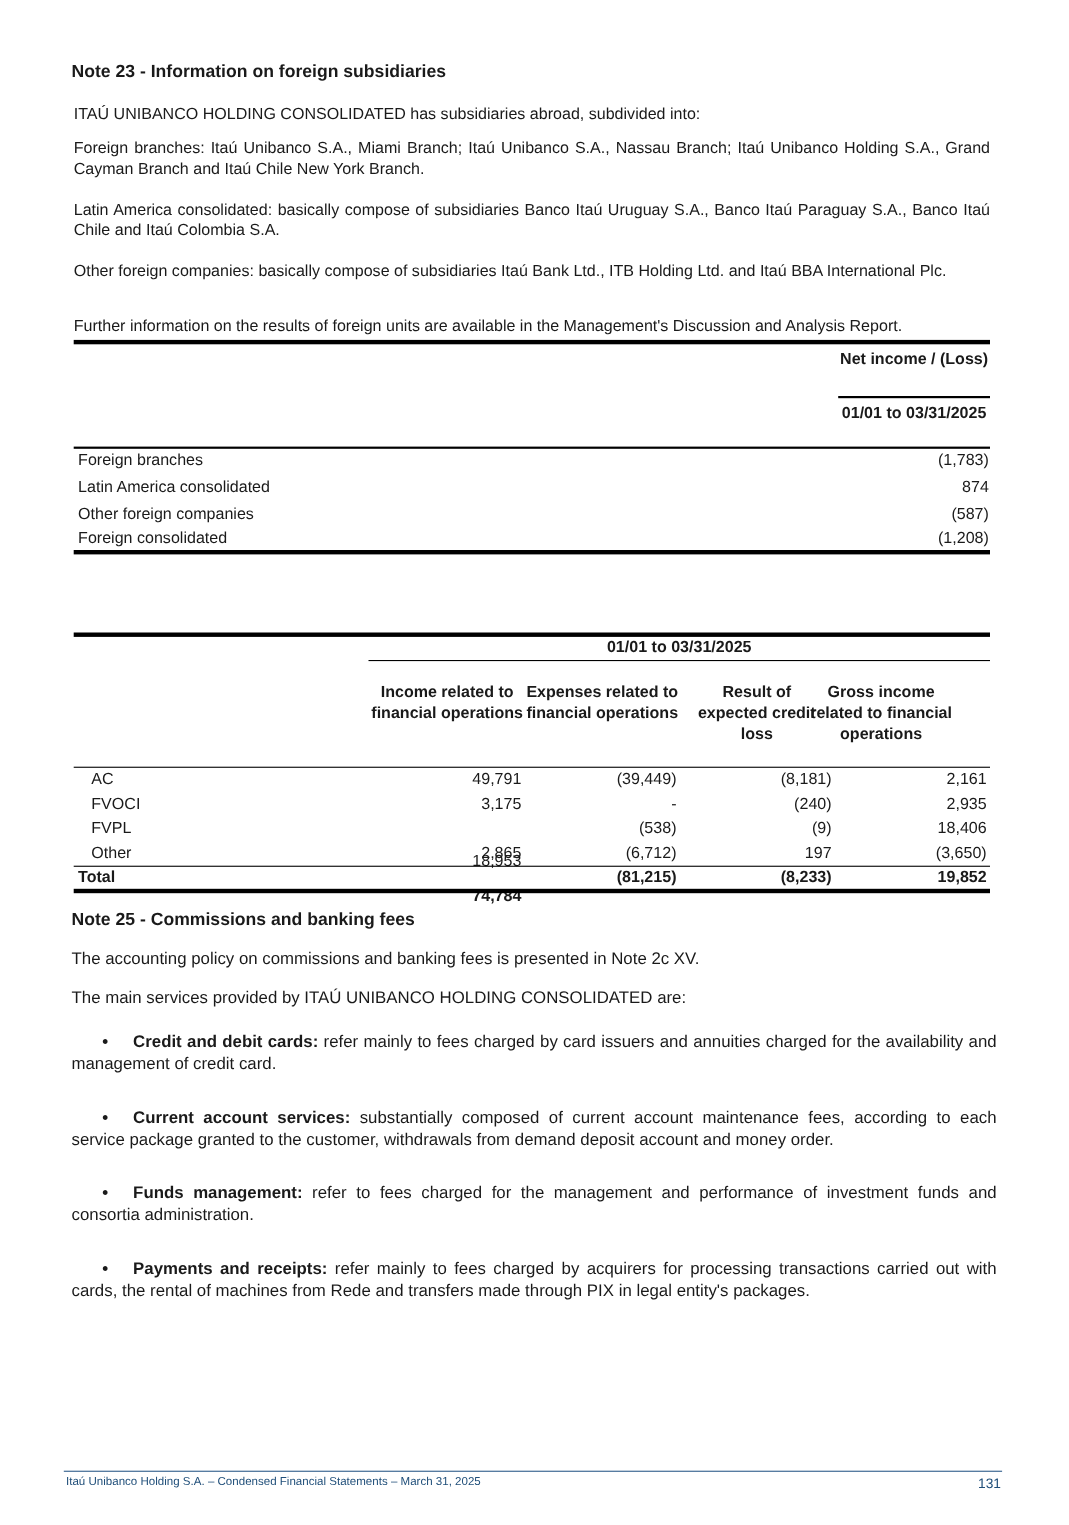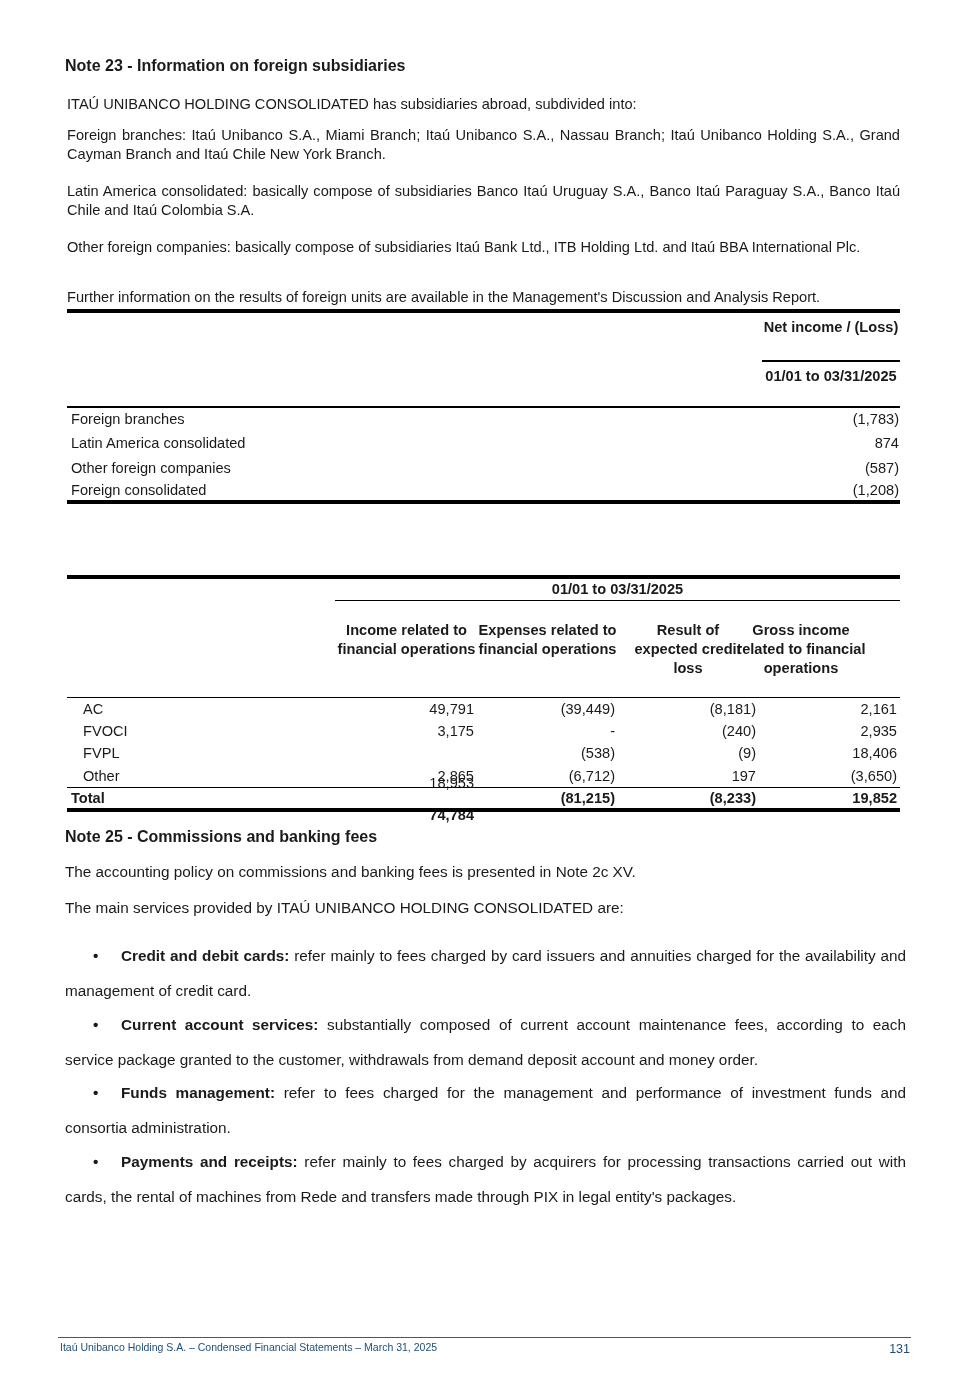--- a/index.html
+++ b/index.html
@@ -9,21 +9,21 @@
   .note-title { font-weight: bold; font-size: 16px; left: 65px; letter-spacing: 0; }
   .para { font-size: 14.6px; line-height: 19px; text-align: justify; }
   .t1 { left: 67px; width: 833px; }
   .rule-thick { position: absolute; background: #000; height: 4px; }
   .rule-thin { position: absolute; background: #000; height: 2px; }
   .rule-hair { position: absolute; background: #000; height: 1px; }
   .cell { position: absolute; font-size: 14.6px; }
   .hdr { font-weight: bold; text-align: center; line-height: 19px; font-size: 14.6px; position: absolute; }
   .num { text-align: right; }
   .bold { font-weight: bold; }
-  .bullet-para { position: absolute; left: 65px; width: 841px; font-size: 15.3px; line-height: 35px; text-align: justify; }
+  .bullet-para { position: absolute; left: 65px; width: 841px; font-size: 15.3px; line-height: 20px; text-align: justify; }
   .bullet-dot { display: inline-block; width: 56px; text-indent: 28px; font-weight: bold; }
   .footer-line { position: absolute; left: 58px; top: 1337px; width: 853px; height: 1px; background: #2f5d8a; }
   .footer-text { position: absolute; left: 60px; top: 1341px; font-size: 10.5px; color: #1f4e79; }
   .footer-page { position: absolute; right: 62px; top: 1342px; font-size: 12.5px; color: #1f4e79; }
 </style>
 </head>
 <body>
 
 <div class="page">
 

